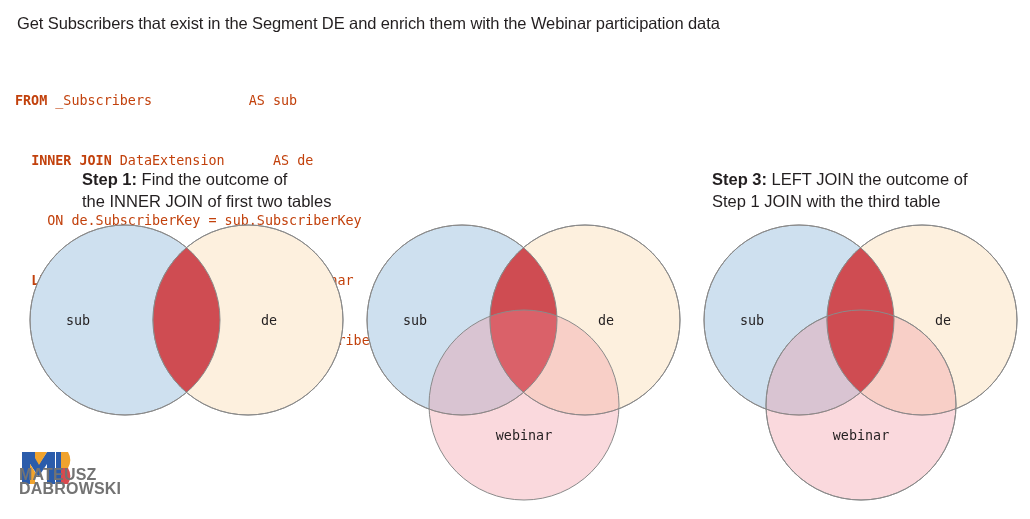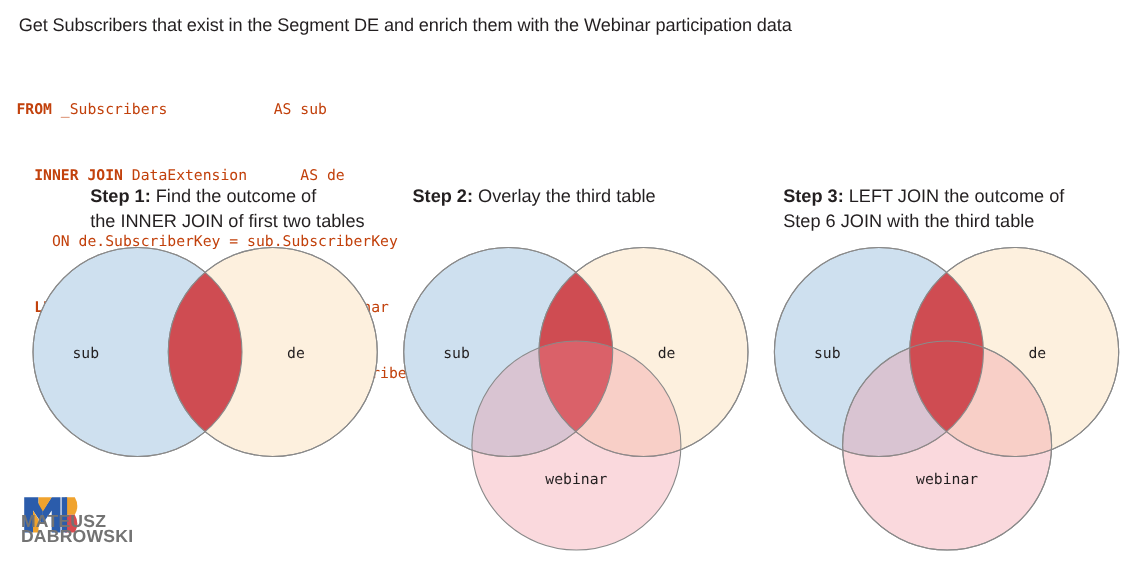--- a/index.html
+++ b/index.html
@@ -122,25 +122,24 @@
   <span class="line">    <span>ON de.SubscriberKey = sub.SubscriberKey</span></span>
   <span class="line">  <span class="kw">LEFT JOIN</span><span> WebinarParticipants AS webinar</span></span>
   <span class="line">    <span>ON webinar.SubscriberKey = sub.SubscriberKey</span></span>
 </div>
 
 <div class="step" id="step1">
   <div class="step-head"><span class="num">Step 1:</span><span> Find the outcome of</span></div>
   <div class="step-head">the INNER JOIN of first two tables</div>
 </div>
 <div class="step" id="step2">
-  <div class="step-head"><span class="num">Step 2:</span><span> Overlay the third table</span></div>
 </div>
 <div class="step" id="step3">
   <div class="step-head"><span class="num">Step 3:</span><span> LEFT JOIN the outcome of</span></div>
-  <div class="step-head">Step 6 JOIN with the third table</div>
+  <div class="step-head">Step 1 JOIN with the third table</div>
 </div>
 
 <svg class="venn" id="venn1" width="330" height="215" viewBox="0 0 330 215">
   <defs>
     <clipPath id="clipSubA">
         <circle cx="110" cy="105" r="95"></circle>
       </clipPath>
   </defs>
   <circle cx="110" cy="105" r="95" fill="#cee0ef" stroke="#8a8a8a" stroke-width="1"></circle>
   <circle cx="233" cy="105" r="95" fill="#fdf0de" stroke="#8a8a8a" stroke-width="1"></circle>

